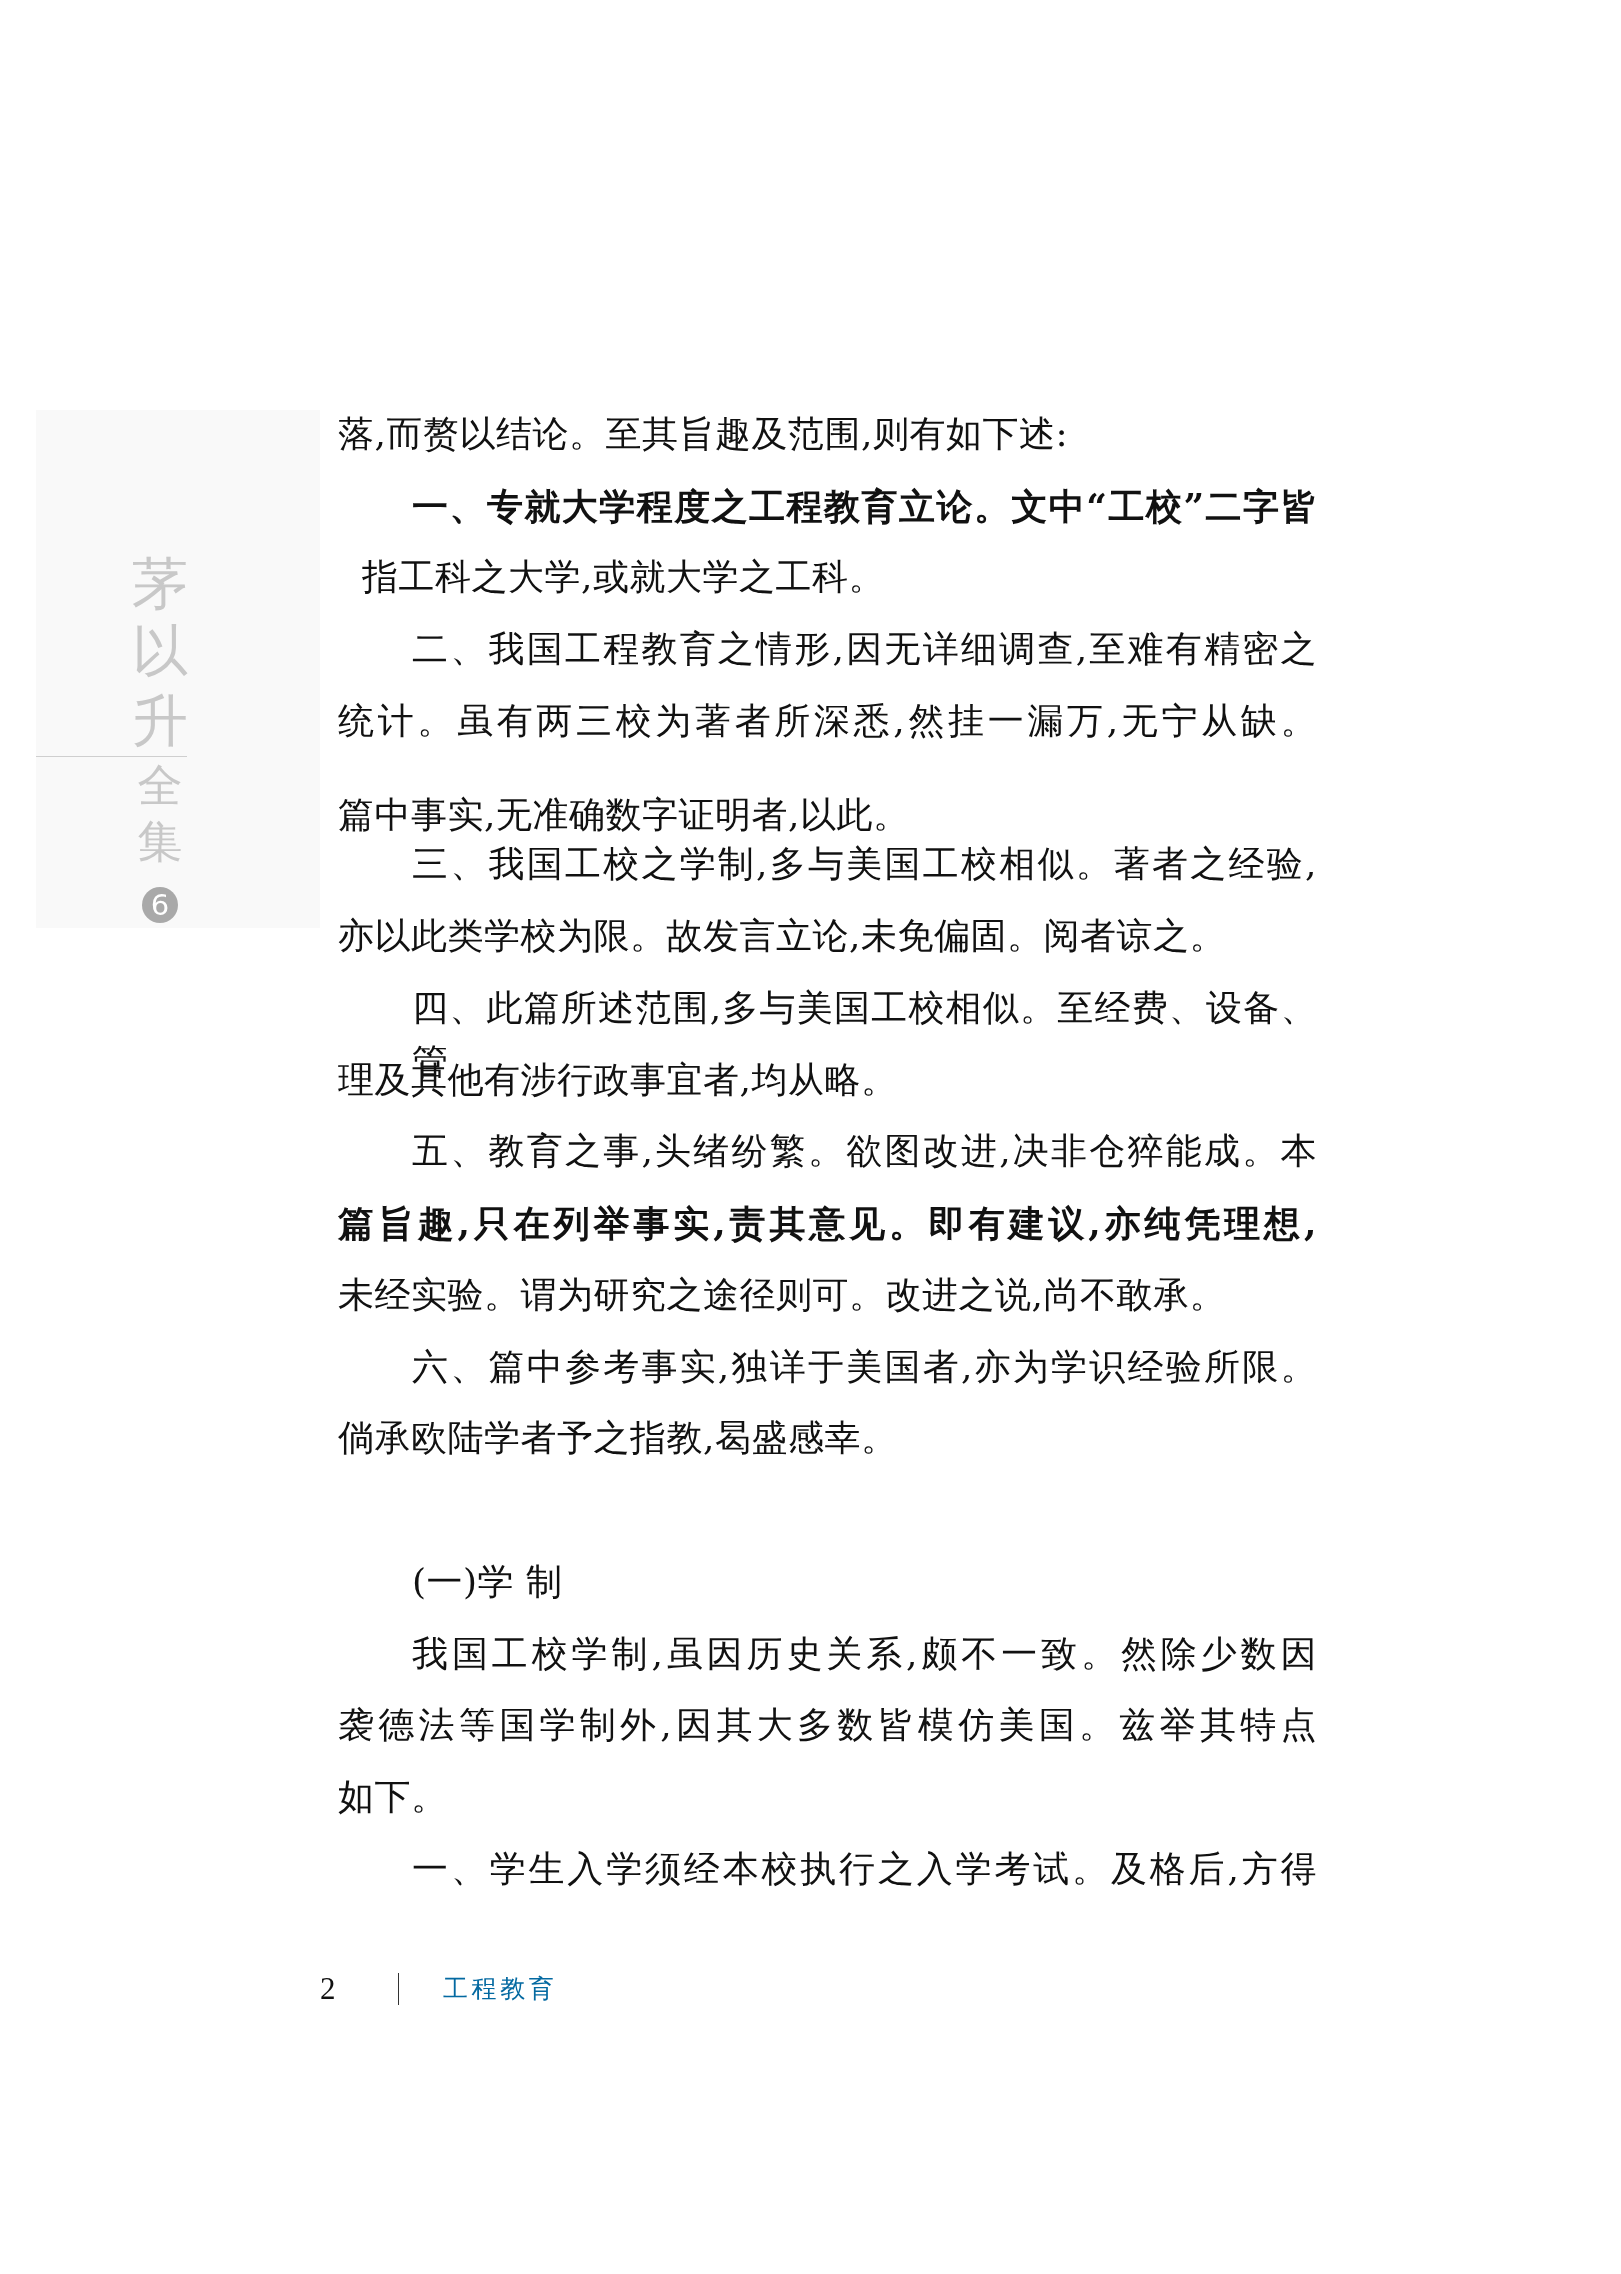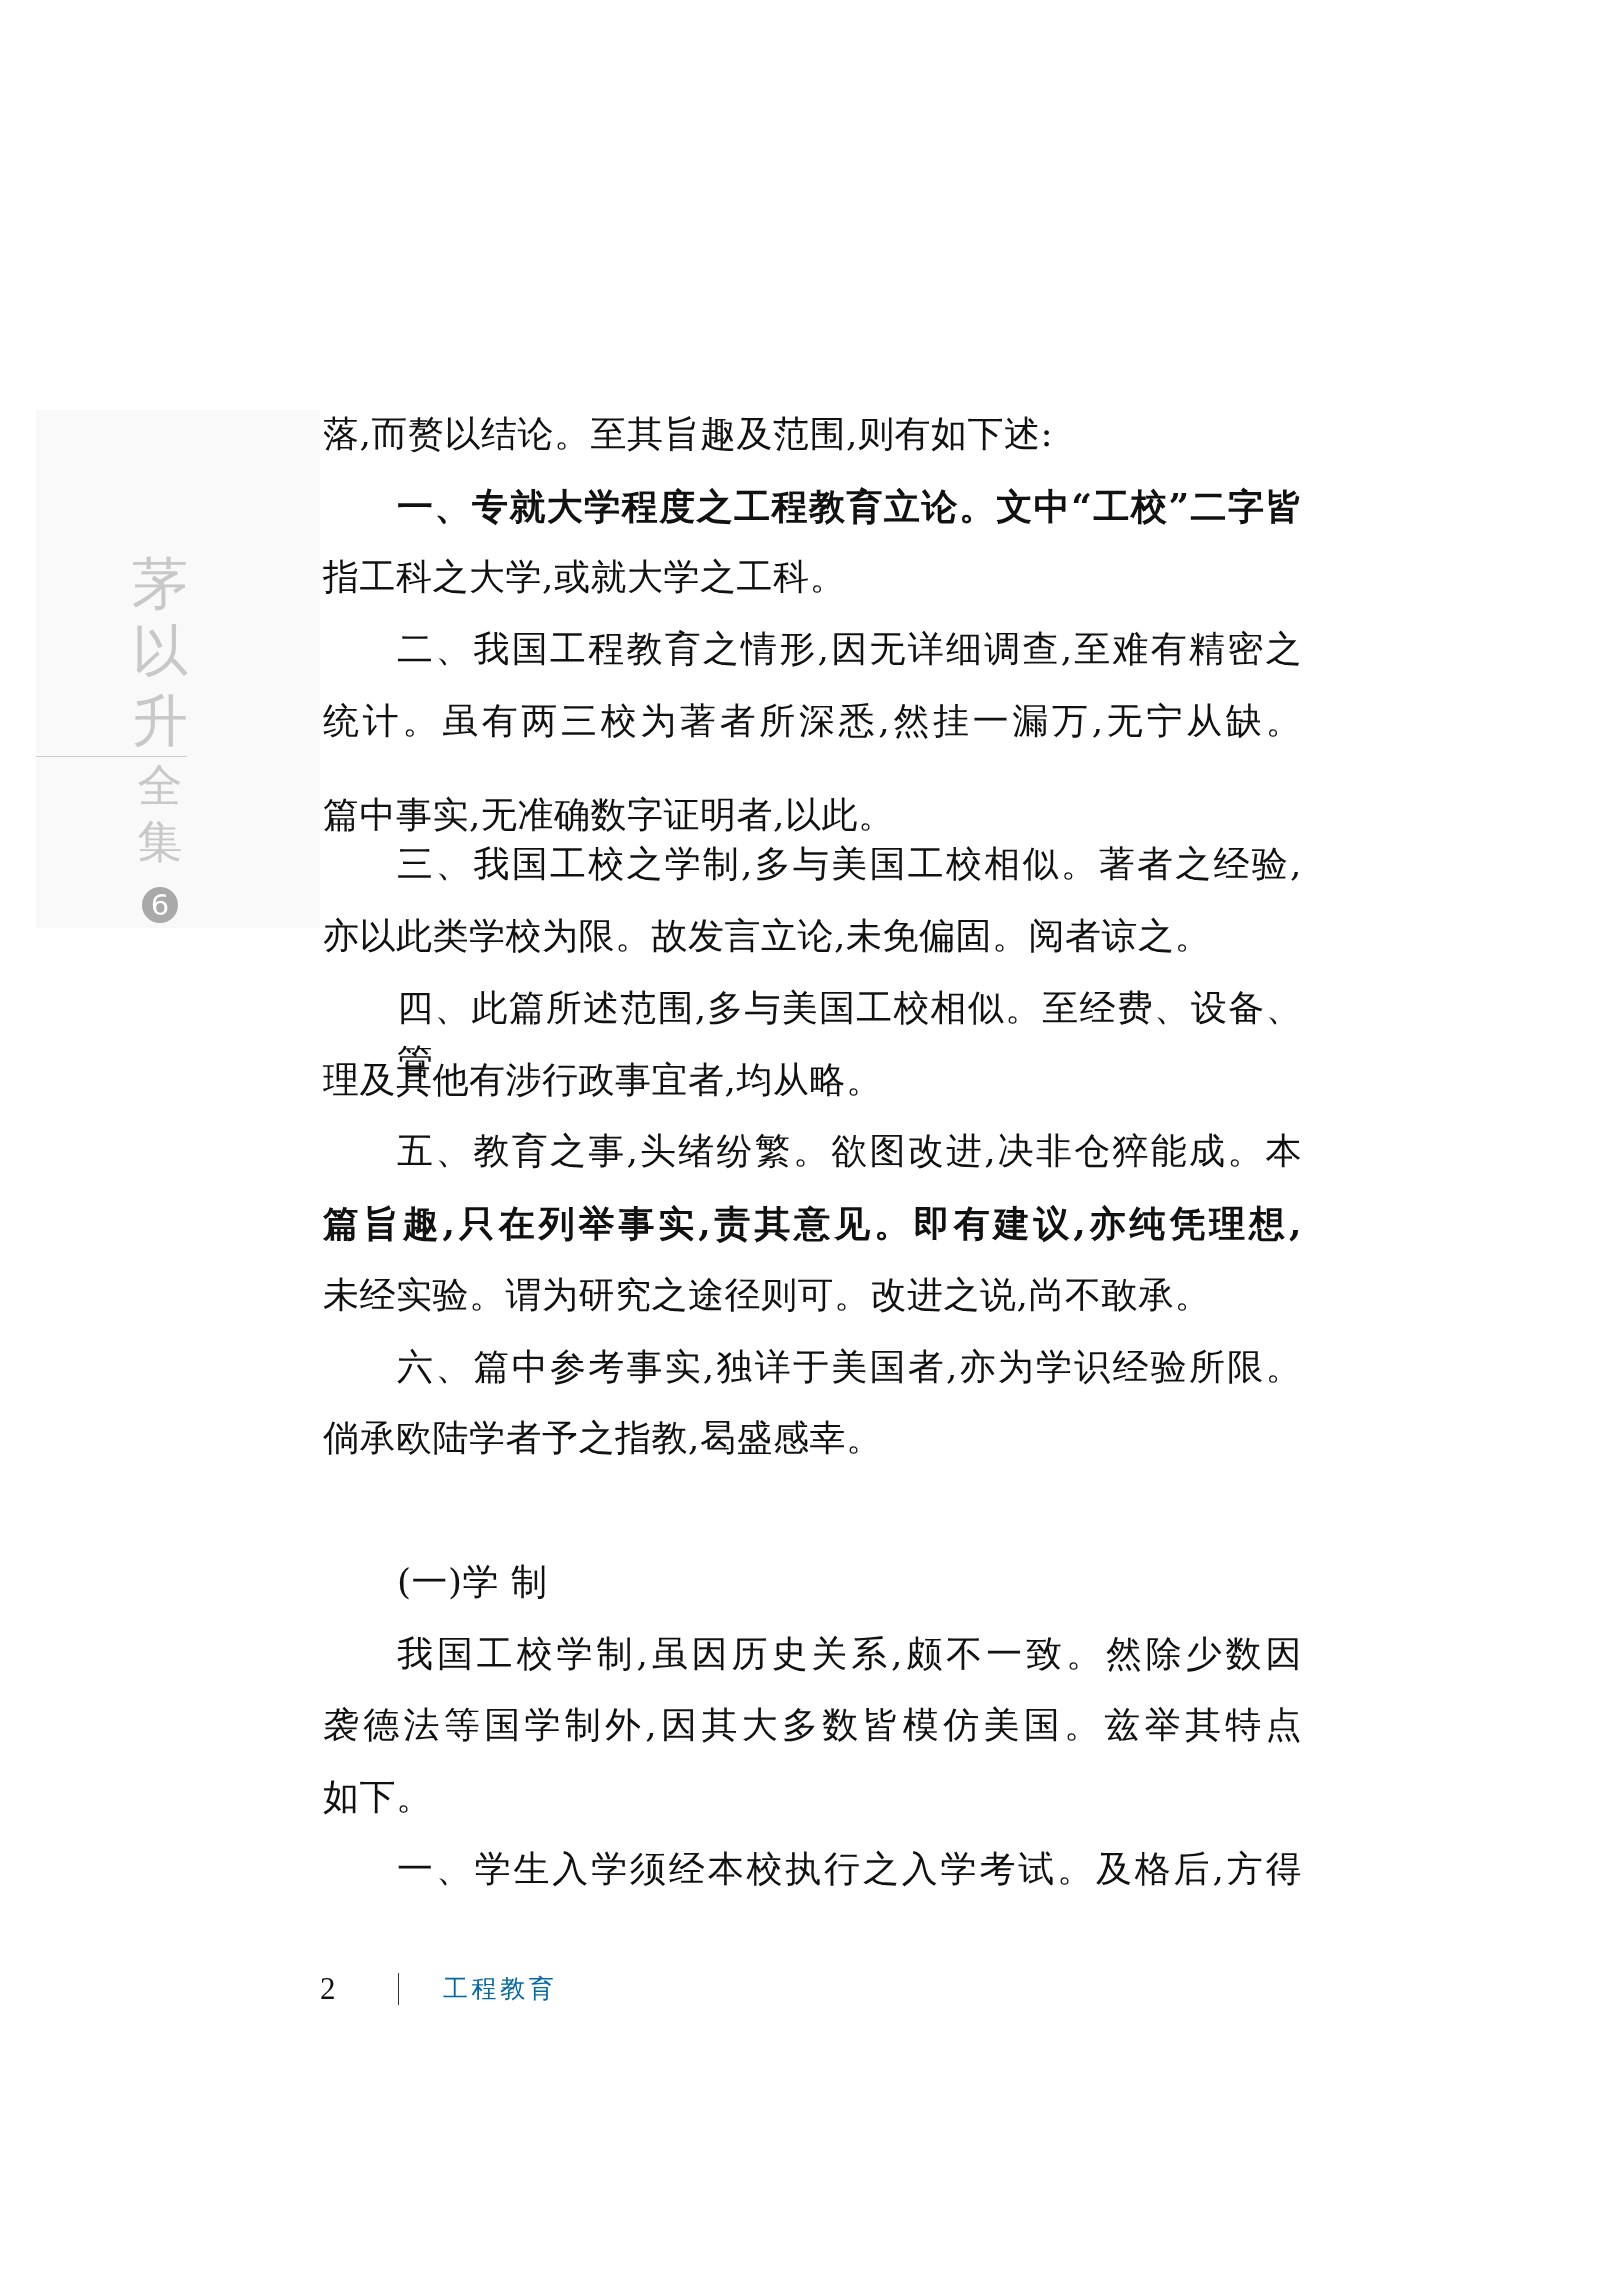--- a/index.html
+++ b/index.html
@@ -57,21 +57,21 @@
       text-align: center;
     }
     .text-block {
       position: absolute;
       left: 322px;
       top: 407px;
       width: 979px;
     }
     .line {
       position: absolute;
-      left: 1px;
+      left: 16px;
       height: 72px;
       width: 979px;
       font-size: 36px;
       line-height: 54px;
       white-space: nowrap;
       letter-spacing: 0.5px;
     }
     .line.justify {
       text-align: justify;
       text-align-last: justify;
@@ -117,21 +117,21 @@
 <div class="side-title big" style="top:623px">以</div>
 <div class="side-title big" style="top:693px">升</div>
 <div class="side-rule"></div>
 <div class="side-title small" style="top:763px">全</div>
 <div class="side-title small" style="top:819px">集</div>
 <div class="side-vol">6</div>
 
 <div class="text-block" id="text-block">
     <div class="line" style="top: 0px;">落,而赘以结论。至其旨趣及范围,则有如下述:</div>
     <div class="line indent justify" style="top: 72px; font-weight: bold;">一、专就大学程度之工程教育立论。文中“工校”二字皆</div>
-    <div class="line" style="top: 143px;">指工科之大学,或就大学之工科。</div>
+    <div class="line" style="top: 143px; margin-left: 24px;">指工科之大学,或就大学之工科。</div>
     <div class="line indent justify" style="top: 215px;">二、我国工程教育之情形,因无详细调查,至难有精密之</div>
     <div class="line justify" style="top: 287px;">统计。虽有两三校为著者所深悉,然挂一漏万,无宁从缺。</div>
     <div class="line" style="top: 359px; margin-top: 22px;">篇中事实,无准确数字证明者,以此。</div>
     <div class="line indent justify" style="top: 430px;">三、我国工校之学制,多与美国工校相似。著者之经验,</div>
     <div class="line" style="top: 502px;">亦以此类学校为限。故发言立论,未免偏固。阅者谅之。</div>
     <div class="line indent justify" style="top: 574px;">四、此篇所述范围,多与美国工校相似。至经费、设备、管</div>
     <div class="line" style="top: 646px;">理及其他有涉行政事宜者,均从略。</div>
     <div class="line indent justify" style="top: 717px;">五、教育之事,头绪纷繁。欲图改进,决非仓猝能成。本</div>
     <div class="line justify" style="top: 789px; font-weight: bold;">篇旨趣,只在列举事实,责其意见。即有建议,亦纯凭理想,</div>
     <div class="line" style="top: 861px;">未经实验。谓为研究之途径则可。改进之说,尚不敢承。</div>

